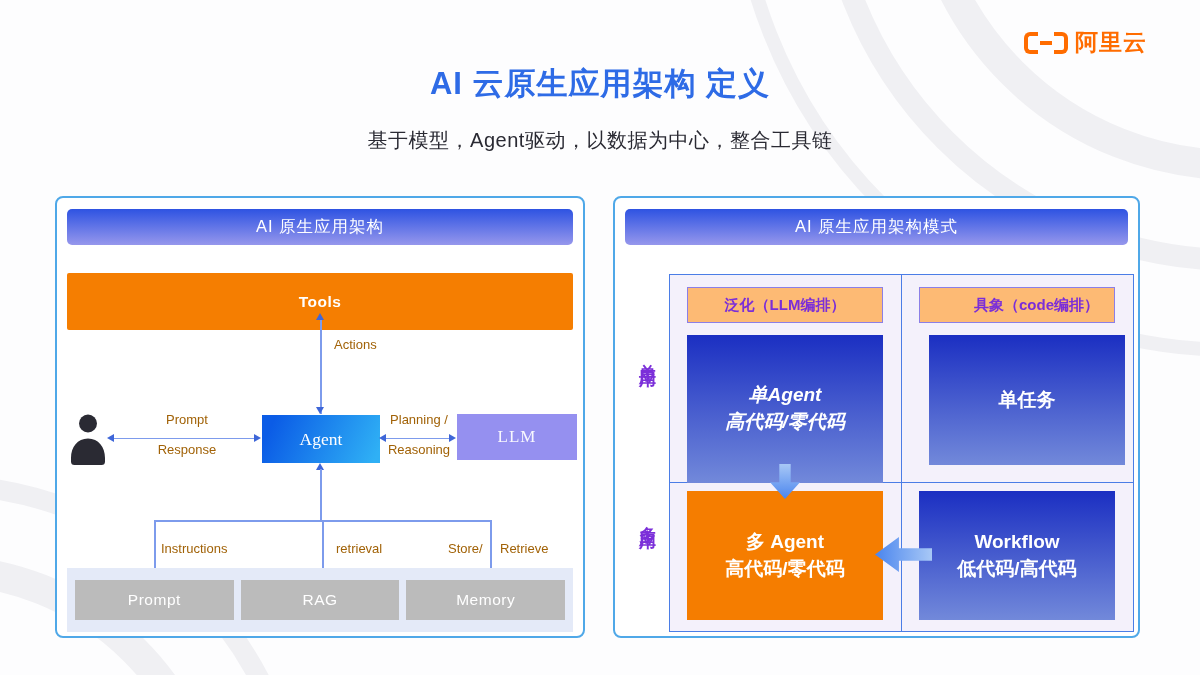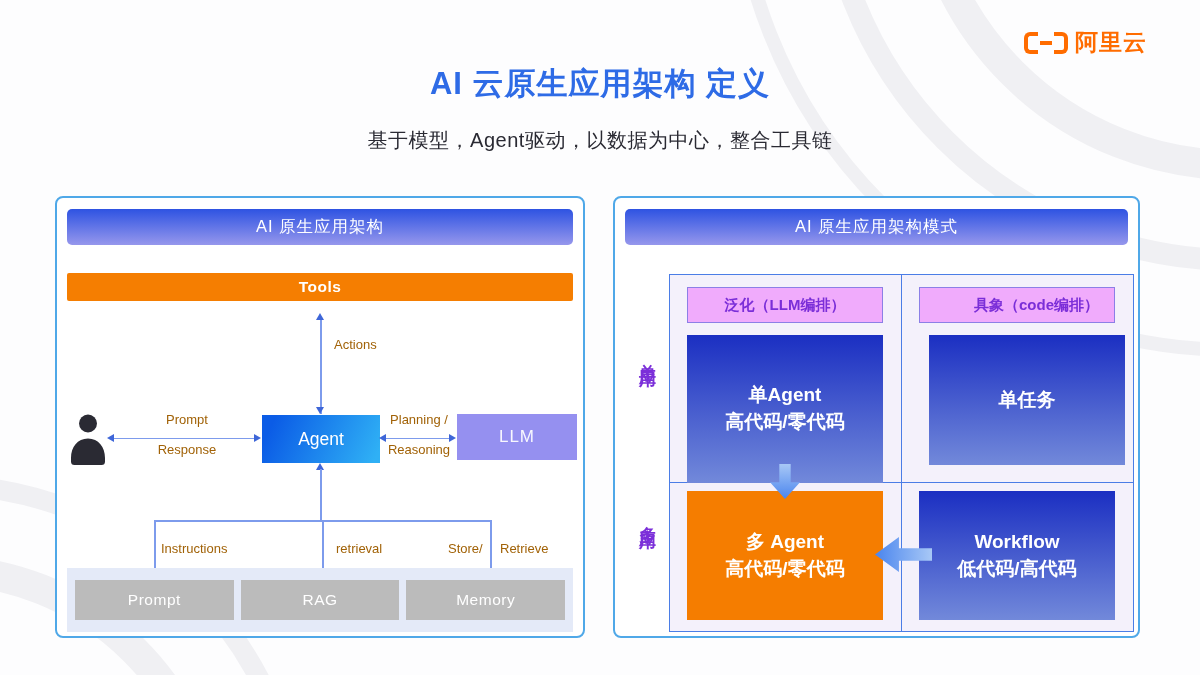--- a/index.html
+++ b/index.html
@@ -27,36 +27,36 @@
   
   .panel { position:absolute; background:#fff; border:2.5px solid #4FA8E8; border-radius:8px; }
   .panel-left  { left:55px;  top:196px; width:530px; height:442px; }
   .panel-right { left:613px; top:196px; width:527px; height:442px; }
   .panel-header { position:absolute; left:10px; top:11px; right:10px; height:36px;
     border-radius:5px; background:linear-gradient(180deg,#2E53E2 0%,#9697EC 100%);
     color:#fff; font-size:16.5px; letter-spacing:1px;
     display:flex; align-items:center; justify-content:center; }
 
   
-  .tools-bar { position:absolute; left:10px; top:75px; right:10px; height:28px;
+  .tools-bar { position:absolute; left:10px; top:75px; right:10px; height:57px;
     background:#F57E01; color:#fff; font-size:15.5px; font-weight:bold; letter-spacing:0.5px;
     display:flex; align-items:center; justify-content:center; border-radius:2px; }
 
   .vline { position:absolute; width:1.5px; background:#7D9BEC; }
   .hline { position:absolute; height:1.5px; background:#7D9BEC; }
   .tri { position:absolute; width:0; height:0; }
   .tri.up    { border-left:4.5px solid transparent; border-right:4.5px solid transparent; border-bottom:7px solid #3E66D8; }
   .tri.down  { border-left:4.5px solid transparent; border-right:4.5px solid transparent; border-top:7px solid #3E66D8; }
   .tri.left  { border-top:4.5px solid transparent; border-bottom:4.5px solid transparent; border-right:7px solid #3E66D8; }
   .tri.right { border-top:4.5px solid transparent; border-bottom:4.5px solid transparent; border-left:7px solid #3E66D8; }
 
   .lab { position:absolute; font-size:13px; color:#a16207; font-weight:400; white-space:nowrap; }
   .lab.c { text-align:center; }
 
-  .node { position:absolute; display:flex; align-items:center; justify-content:center; color:#fff; }
+  .node { position:absolute; display:flex; align-items:center; justify-content:center; color:#fff;font-family:Liberation Serif, serif; }
   .agent-box { left:205px; top:217px; width:118px; height:48px; font-size:17.5px;
     background:linear-gradient(115deg,#0B5CE6 10%,#2FB0F5 95%); }
   .llm-box { left:400px; top:216px; width:120px; height:46px; font-size:17px; letter-spacing:1px;
     background:#9590F0; color:rgba(255,255,255,0.93); }
 
   .user-icon { position:absolute; left:13px; top:214px; }
 
   .mem-strip { position:absolute; left:10px; top:370px; right:10px; height:64px;
     background:#E4EAF8; display:flex; gap:7px; padding:12px 8px; }
   .mem-box { flex:1; background:#BBBBBB; color:#fff; font-size:15.5px; letter-spacing:0.5px;
@@ -67,30 +67,30 @@
     color:#7B2FD9; font-weight:bold; font-size:17px; letter-spacing:4px; }
   .rl1 { left:21px; top:152px; }
   .rl2 { left:21px; top:314px; }
 
   .grid { position:absolute; left:54px; top:76px; width:465px; height:358px;
     border:1.5px solid #4B7DE6; background:#F4F1FB; }
   .gdiv-v { position:absolute; left:230.5px; top:0; bottom:0; width:1.5px; background:#4B7DE6; }
   .gdiv-h { position:absolute; top:206.5px; left:0; right:0; height:1.5px; background:#4B7DE6; }
 
   .pill { position:absolute; top:12px; width:196px; height:36px;
-    background:#f0abfc; border:1.5px solid #8C7FE6; color:#7B2ED8;
+    background:#fdba74; border:1.5px solid #8C7FE6; color:#7B2ED8;
     font-size:15px; font-weight:bold; display:flex; align-items:center; justify-content:center; }
   .pill1 { left:17px; } .pill2 { left:249px;padding-left:39px; }
 
   .gbox { position:absolute; width:196px; z-index:1;
     display:flex; flex-direction:column; align-items:center; justify-content:center;
     color:#fff; font-weight:bold; font-size:19px; line-height:1.4; text-align:center; }
   .gblue { background:linear-gradient(180deg,#1B2FC2 0%,#7289DA 100%); }
   .gorange { background:#F57D00; }
-  .b1 { left:17px;  top:60px;  height:148px; }
+  .b1 { left:17px;  top:60px;  height:148px;font-style:italic; }
   .b2 { left:259px; top:60px;  height:130px;text-align:center; }
   .b3 { left:17px;  top:216px; height:129px; }
   .b4 { left:249px; top:216px; height:129px; }
 
   .fat-down { position:absolute; left:100px; top:189px; width:30px; height:35px; z-index:2;
     background:linear-gradient(180deg,#A8C8F6,#4A85EE);
     clip-path:polygon(31% 0,69% 0,69% 52%,100% 52%,50% 100%,0 52%,31% 52%); }
   .fat-left { position:absolute; left:205px; top:262px; width:57px; height:35px; z-index:2;
     background:linear-gradient(270deg,#A8C8F6,#4A85EE);
     clip-path:polygon(0 50%,42% 0,42% 32%,100% 32%,100% 68%,42% 68%,42% 100%); }

